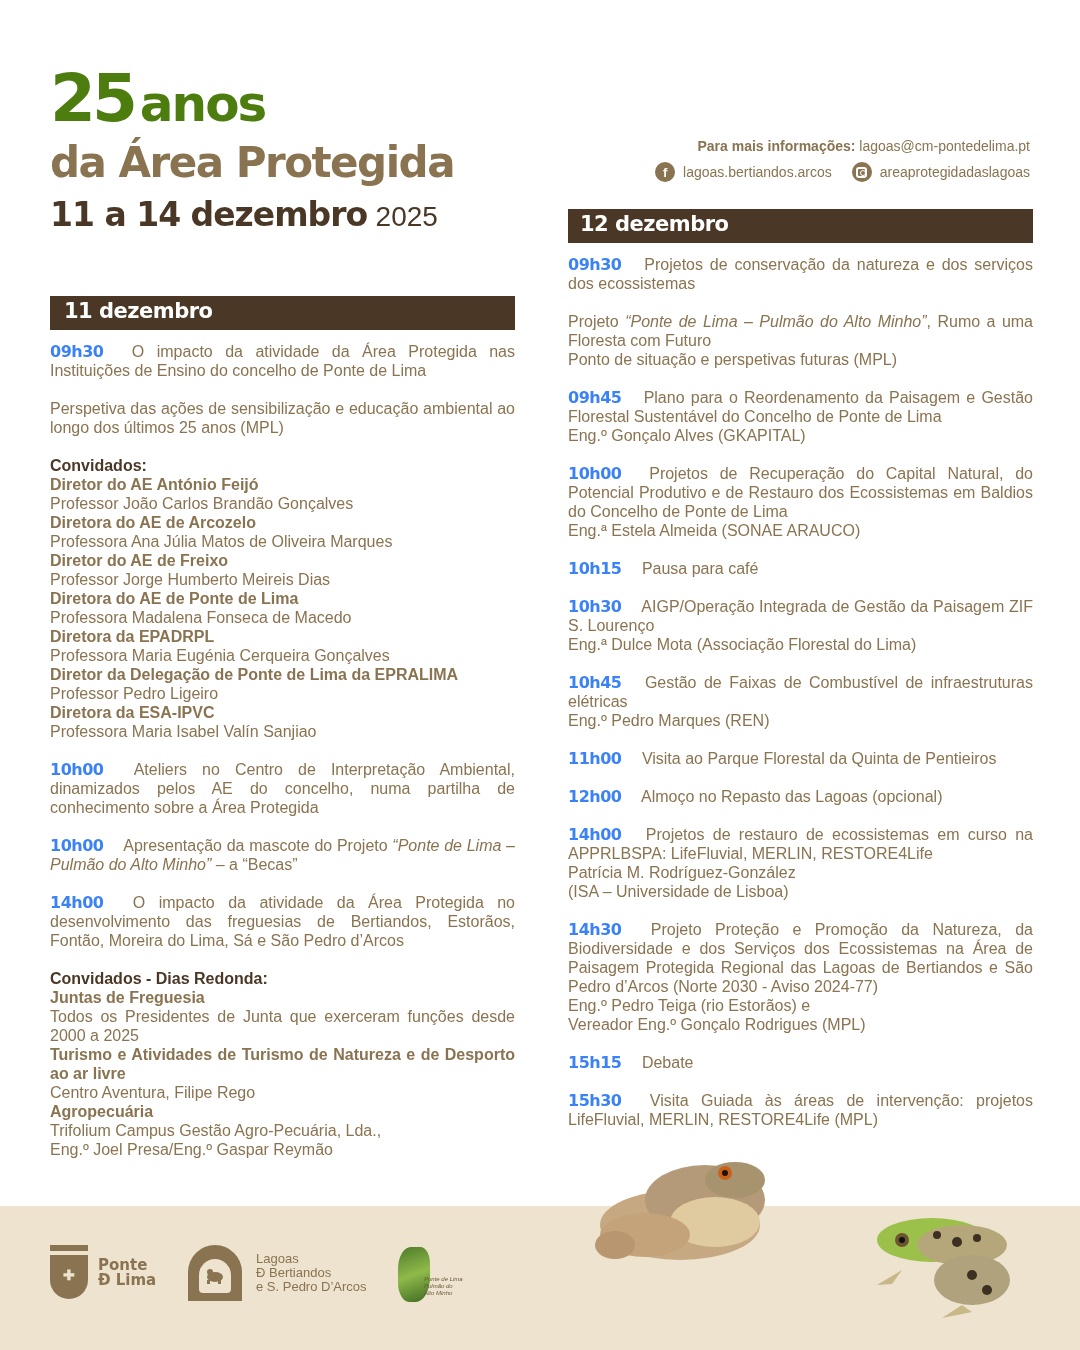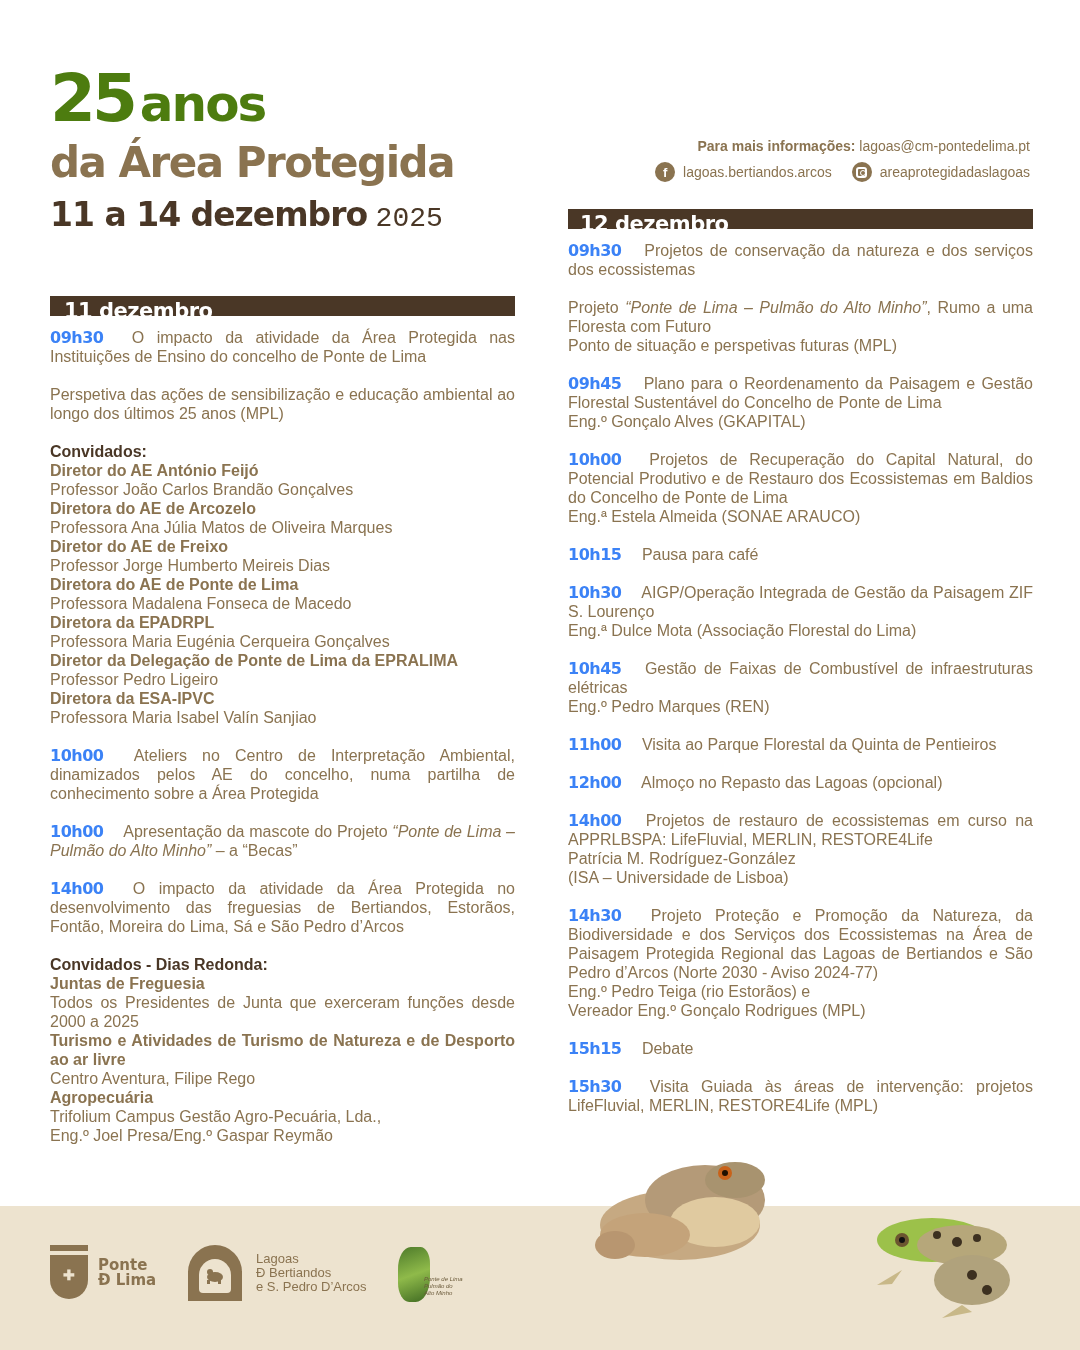--- a/index.html
+++ b/index.html
@@ -6,35 +6,35 @@
   html, body { width: 1080px; height: 1350px; background: #ffffff; overflow: hidden; }
   body { position: relative; font-family: "Liberation Sans", sans-serif; color: #8a7350; }
 
   .title-block { position: absolute; left: 50px; top: 66px; }
   .title-25 { font-family: "DejaVu Sans", sans-serif; font-weight: bold; color: #4d7c0f; letter-spacing: -2px; line-height: 1; }
   .title-25 .big { font-size: 66px; letter-spacing: -4px; }
   .title-25 .anos { font-size: 50px; margin-left: 6px; }
   .title-sub { font-family: "DejaVu Sans", sans-serif; font-weight: bold; color: #8a7350; font-size: 42px; letter-spacing: -1.5px; margin-top: 8px; line-height: 1.1; }
   .title-dates { margin-top: 12px; color: #4a3726; line-height: 1; }
   .title-dates .range { font-family: "DejaVu Sans", sans-serif; font-weight: bold; font-size: 33px; letter-spacing: -1px; }
-  .title-dates .year { font-family: Liberation Mono, monospace; font-size: 28px; margin-left: 4px; text-align: center; }
+  .title-dates .year { font-family: Liberation Sans, sans-serif; font-size: 28px; margin-left: 4px; text-align: center; }
 
   .contact { position: absolute; right: 50px; top: 94px; text-align: right; font-size: 14px; color: #8a7350; margin-top: 44px; }
   .contact .row1 b { color: #8a7350; }
   .contact .row2 { margin-top: 8px; display: flex; justify-content: flex-end; align-items: center; gap: 20px; }
   .contact .social { display: flex; align-items: center; gap: 8px; }
   .icon-circle { width: 20px; height: 20px; border-radius: 50%; background: #8a7350; color: #fff; display: inline-flex; align-items: center; justify-content: center; font-weight: bold; font-size: 13px; }
   .ig-glyph { width: 11px; height: 11px; border: 2px solid #fff; border-radius: 3px; position: relative; }
   .ig-glyph::after { content: ""; position: absolute; left: 1.5px; top: 1.5px; width: 4px; height: 4px; border: 1.3px solid #fff; border-radius: 50%; }
 
   .col { position: absolute; }
   .col-left { left: 50px; top: 296px; width: 465px; }
   .col-right { left: 568px; top: 209px; width: 465px; }
 
-  .day-header { background: #4a3726; color: #fff; font-family: "DejaVu Sans", sans-serif; font-weight: bold; font-size: 21px; height: 20px; line-height: 30px; padding-left: 14px; letter-spacing: -0.5px; }
+  .day-header { background: #4a3726; color: #fff; font-family: "DejaVu Sans", sans-serif; font-weight: bold; font-size: 21px; height: 34px; line-height: 30px; padding-left: 14px; letter-spacing: -0.5px; }
   .day-header.right { padding-left: 12px; }
 
   .entries { margin-top: 12px; font-size: 16px; line-height: 19px; }
   .entry { margin-bottom: 19px; text-align: justify; }
   .time { font-weight: bold; color: #3b82f6; font-family: "DejaVu Sans", sans-serif; font-size: 16px; letter-spacing: -0.5px; margin-right: 16px; }
   .desc { color: #8a7350; }
   .plain { color: #8a7350; }
   .sub { color: #8a7350; }
   .it { font-style: italic; }
   .guests-title { font-weight: bold; color: #4a3726; font-size: 16px; }

